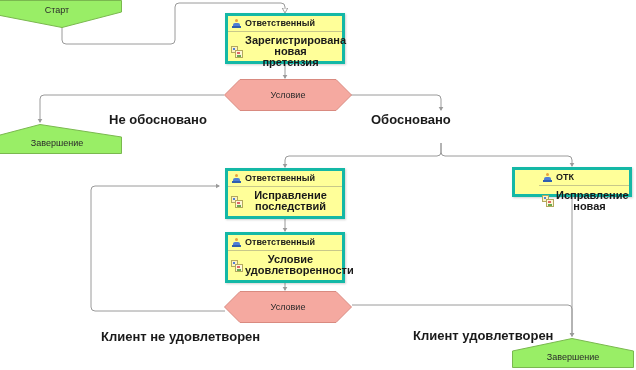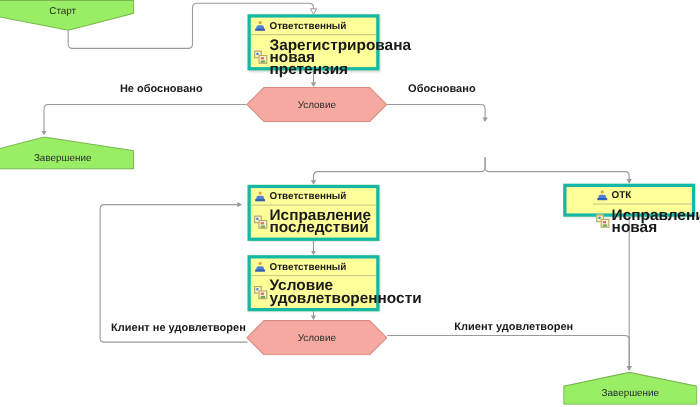--- a/index.html
+++ b/index.html
@@ -41,23 +41,24 @@
     border-bottom: 1px solid #c8c88a;
     font-size: 9px;
     color: #1a1a1a;
     font-weight: bold;
     padding-left: 17px;
     white-space: nowrap;
     overflow: hidden;
   }
   .act-body {
     position: relative;
-    font-size: 14px;
+    font-size: 11px;
     color: #1a1a1a;
     font-weight: bold;
+    text-align: center;
     padding: 3px 6px 4px 17px;
     line-height: 11px;
   }
   .act-body.one-line {
     padding-top: 4px;
     padding-bottom: 4px;
   }
   
   .ico-person {
     position: absolute;
@@ -155,24 +156,25 @@
     pointer-events: none;
   }
   .svgshape {
     position: absolute;
     left: 0;
     top: 0;
   }
   
   .edge-label {
     position: absolute;
-    font-size: 10px;
+    font-size: 13px;
     font-weight: bold;
     color: #1a1a1a;
     white-space: nowrap;
+    margin-top: 36px;
   }
 </style>
 </head>
 <body>
 
 <div id="canvas">
 
   <svg id="edges" width="636" height="370" viewBox="0 0 636 370">
     <defs>
       <marker id="arrowFilled" markerWidth="8" markerHeight="8" refX="3.2" refY="3" orient="auto" markerUnits="userSpaceOnUse">

